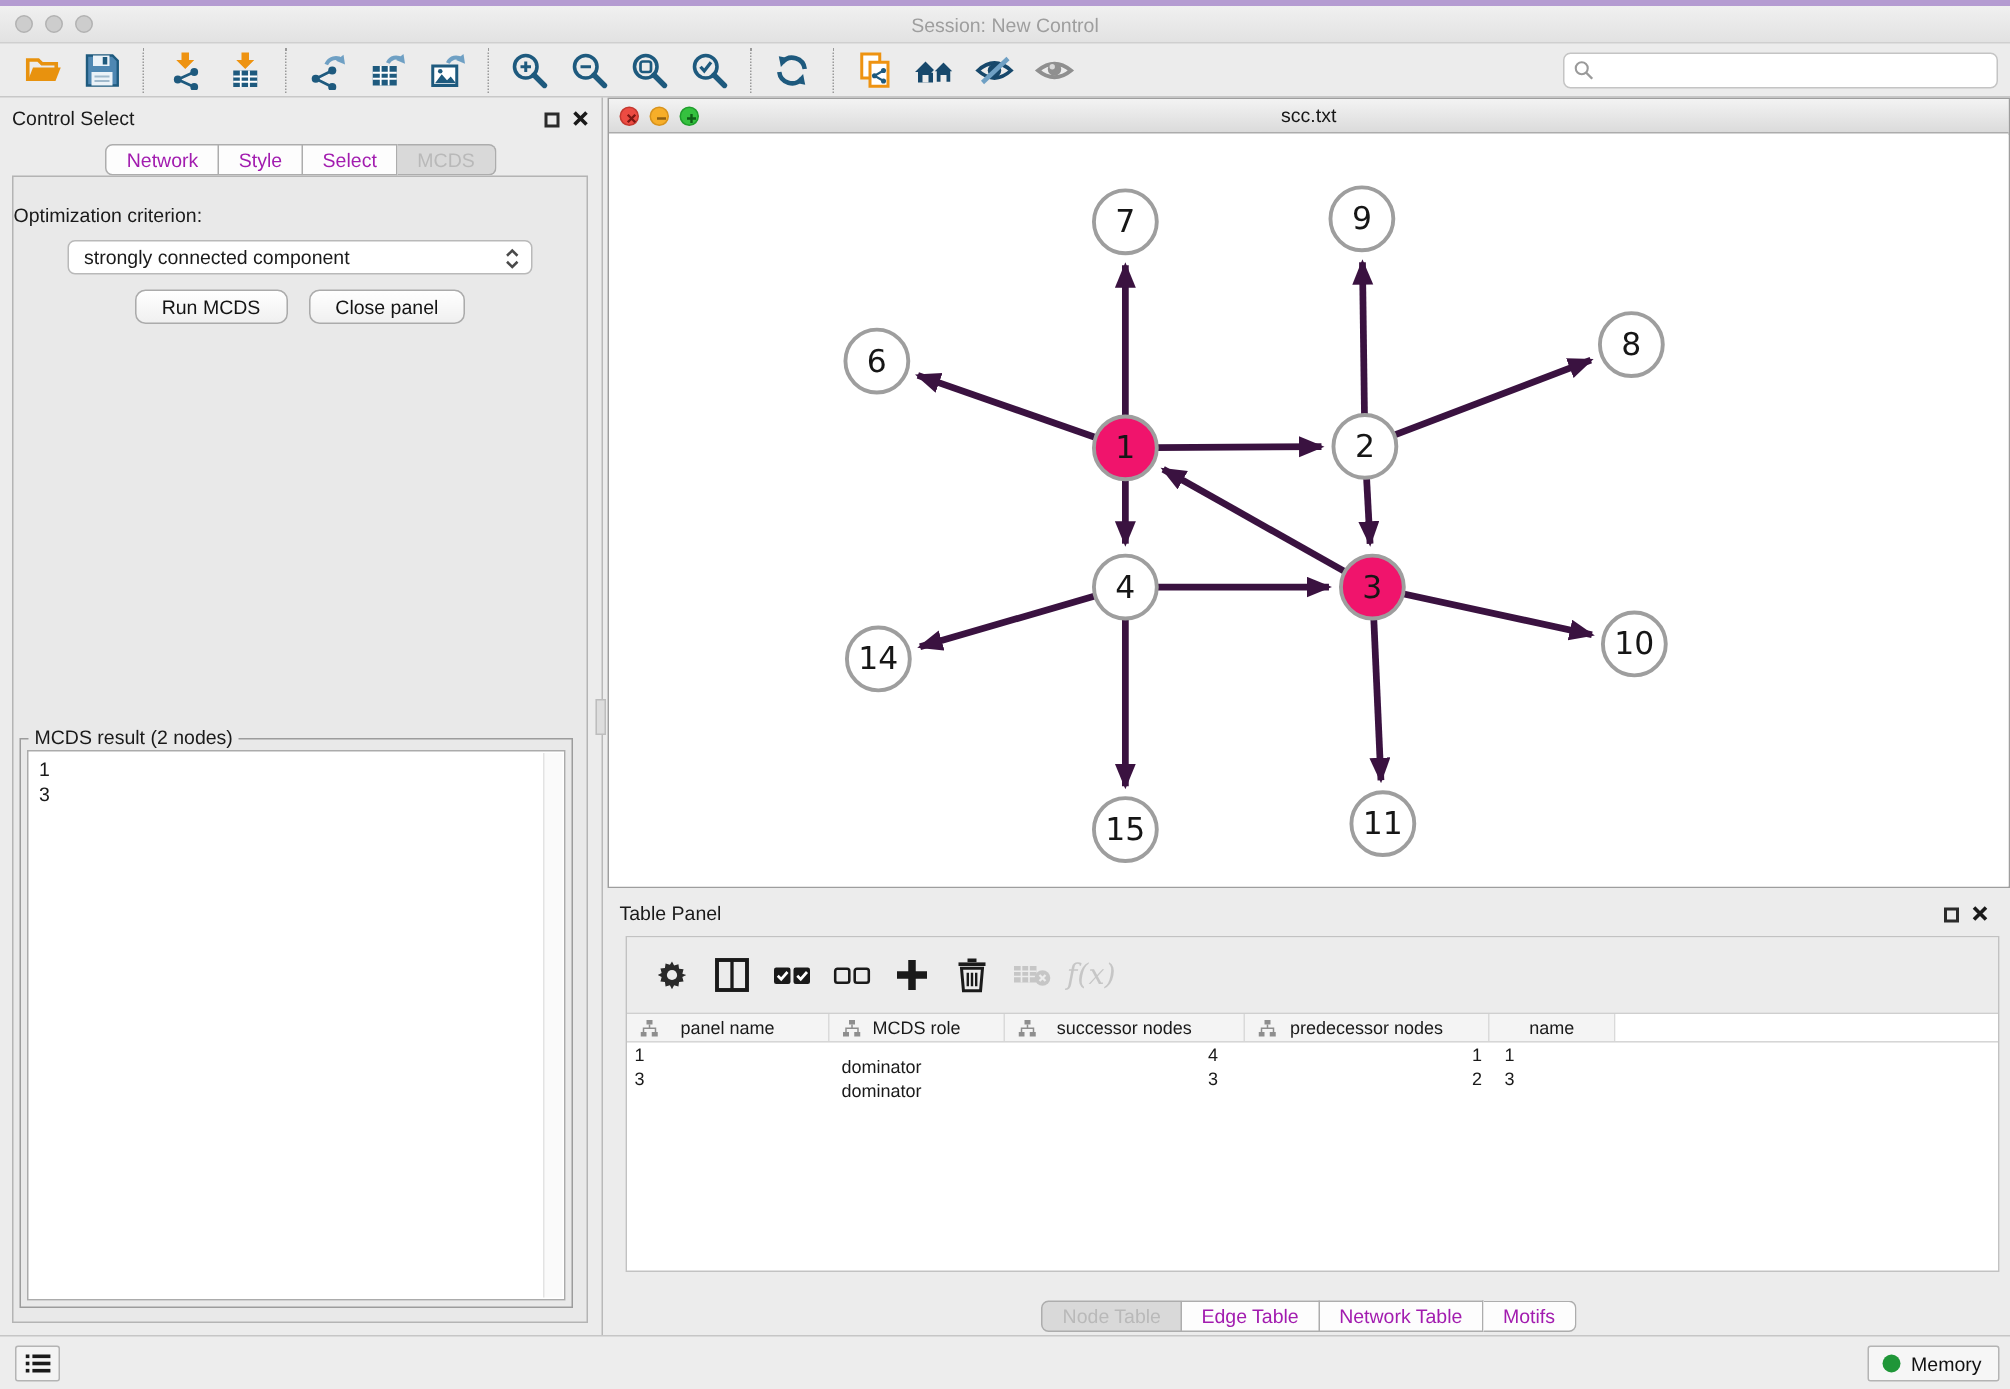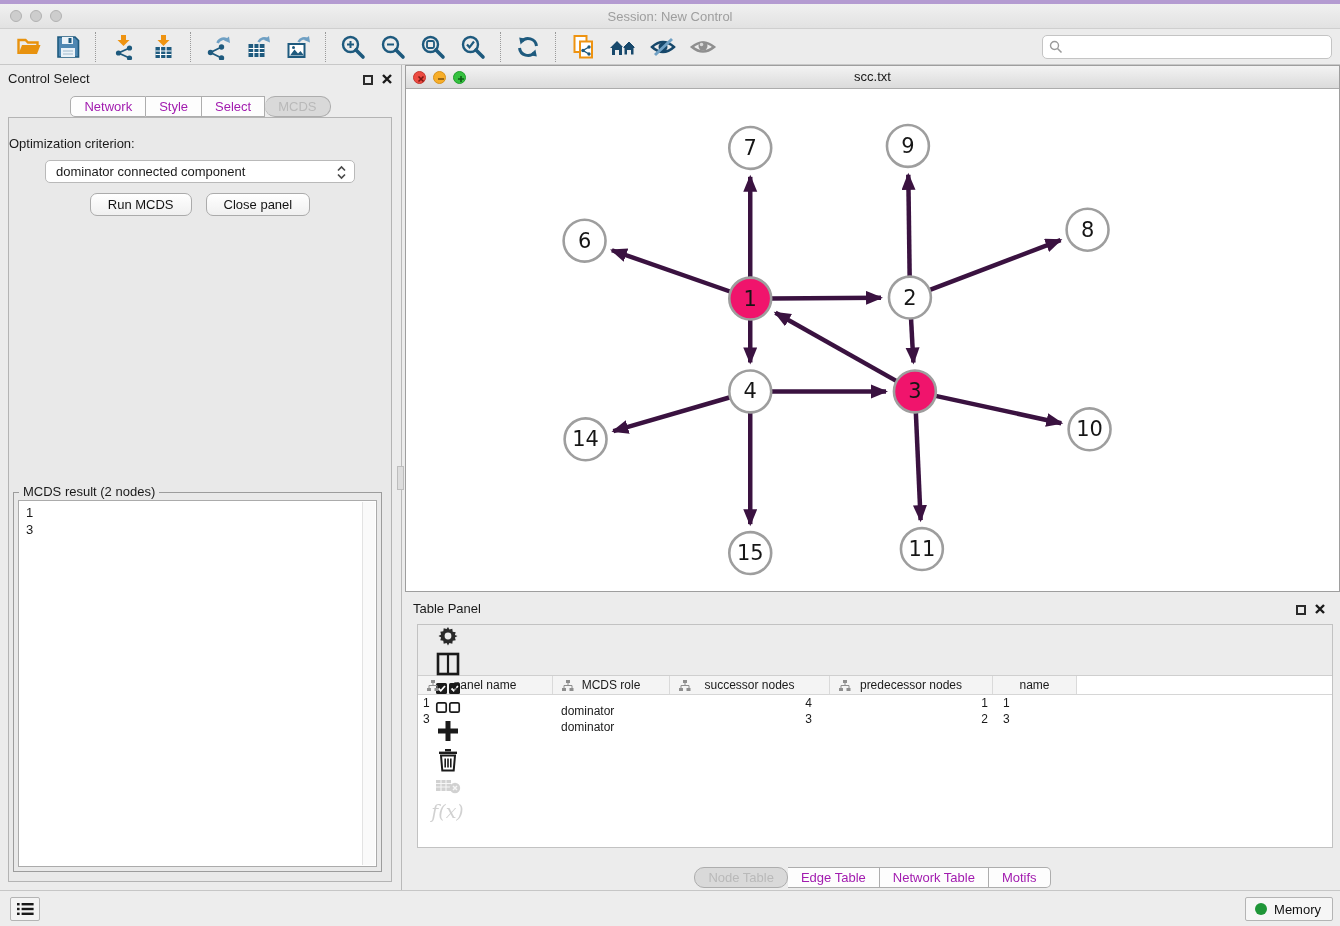--- a/index.html
+++ b/index.html
@@ -30,21 +30,21 @@
   .control-panel { position:absolute; top:65px; left:0; width:402px; height:825px; border-right:1px solid #B9B9B9; }
   .cp-header { position:absolute; top:6px; left:8px; right:8px; height:20px; font-size:13px; }
   .panel-float { position:absolute; right:20px; top:4px; width:10px; height:10px; border:2px solid #2b2b2b; }
   .panel-close { position:absolute; right:0px; top:2px; width:12px; height:12px; }
   .tabs { display:flex; justify-content:center; }
   .cp-tabs { position:absolute; top:31px; left:0; right:0; }
   .tab { height:21px; padding:0 13px; font-size:13px; display:flex; align-items:center;
     background:#FDFDFD; border:1px solid #ADADAD; border-left:none; color:#a21caf; }
   .tab:first-child { border-left:1px solid #ADADAD; border-radius:5px 0 0 5px; }
   .tab:last-child { border-radius:0 5px 5px 0; }
-  .tab.active { background:#D9D9D9; color:#B9B9B9;border-radius:10px; }
+  .tab.active { background:#D9D9D9; color:#B9B9B9; }
   .cp-content { position:absolute; top:52px; left:8px; right:9px; bottom:8px;
     border:1px solid #B4B4B4; background:#E9E9E9; }
   .opt-label { margin-top:18px; text-align:left; font-size:13px; }
   .dropdown { margin:9px auto 0; width:310px; height:23px; background:#fff; border:1px solid #B9B9B9;
     border-radius:5px; display:flex; align-items:center; font-size:13px; padding:0 24px 0 10px; position:relative; }
   .dd-arrows { position:absolute; right:7px; top:4px; }
   .btn-row { display:flex; justify-content:center; gap:14px; margin-top:10px; }
   .btn { height:23px; padding:0 17px; font-size:13px; background:linear-gradient(#FFFFFF,#F0F0F0);
     border:1px solid #ABABAB; border-radius:7px; display:flex; align-items:center; color:#141414; }
   .result-group { position:absolute; left:4px; right:9px; top:374px; bottom:9px; border:1px solid #9C9C9C;padding-left:32px; }
@@ -69,21 +69,21 @@
   .nw-max { background:#35C13F; border:1px solid #1F9E2C; }
   .nw-title { text-align:center; font-size:13px; line-height:22px; color:#161616; }
   .nw-canvas { position:absolute; top:24px; left:0; right:0; bottom:0; background:#fff; }
   .nw-canvas svg { width:100%; height:100%; display:block; }
 
   
   .table-panel { position:absolute; left:405px; top:595px; right:0; height:295px; background:#ECECEC; }
   .tp-header { position:absolute; top:6px; left:8px; right:10px; height:20px; font-size:13px; }
   .tp-box { position:absolute; top:29px; left:12px; right:7px; height:224px;
     border:1px solid #C2C2C2; background:#fff; }
-  .tp-toolbar { height:50px; background:#ECECEC; display:flex; padding-left:12px; gap:5px;flex-direction:column; }
+  .tp-toolbar { height:50px; background:#ECECEC; display:flex; align-items:center; padding-left:12px; gap:5px; }
   .tp-btn { width:35px; height:36px; display:flex; align-items:center; justify-content:center; }
   .tp-btn.disabled svg, .tp-btn.disabled span { opacity:.45; }
   .fx-label { font-family:"DejaVu Serif", serif; font-style:italic; font-size:19px; color:#9A9A9A; }
   .tb-header { display:flex; height:20px; background:#F4F4F4; border-top:1px solid #CFCFCF; border-bottom:1px solid #D6D6D6; }
   .th { position:relative; border-right:1px solid #DADADA; display:flex; align-items:center;
     justify-content:center; font-size:12px; color:#1A1A1A; flex:0 0 auto; }
   .th .sort-ic { position:absolute; left:9px; top:4px; }
   .th.filler { flex:1 1 auto; border-right:none; background:#fff; }
   .tb-row { display:flex; height:16px; font-size:12px; }
   .td { flex:0 0 auto; display:flex; align-items:center; }
@@ -268,21 +268,21 @@
     </div>
     <div class="tabs cp-tabs" id="cp-tabs">
         <div class="tab">Network</div>
         <div class="tab">Style</div>
         <div class="tab">Select</div>
         <div class="tab active">MCDS</div>
       </div>
     <div class="cp-content">
       <div class="opt-label">Optimization criterion:</div>
       <div class="dropdown">
-        <span>dominator connected component</span>
+        <span>strongly connected component</span>
         <svg class="dd-arrows" width="11" height="15" viewBox="0 0 11 15">
             <path d="M2 5.5 L5.5 2 L9 5.5" fill="none" stroke="#4A4A4A" stroke-width="1.7"></path>
             <path d="M2 9.5 L5.5 13 L9 9.5" fill="none" stroke="#4A4A4A" stroke-width="1.7"></path>
           </svg>
       </div>
       <div class="btn-row">
         <div class="btn">Run MCDS</div>
         <div class="btn">Close panel</div>
       </div>
       <div class="result-group">

